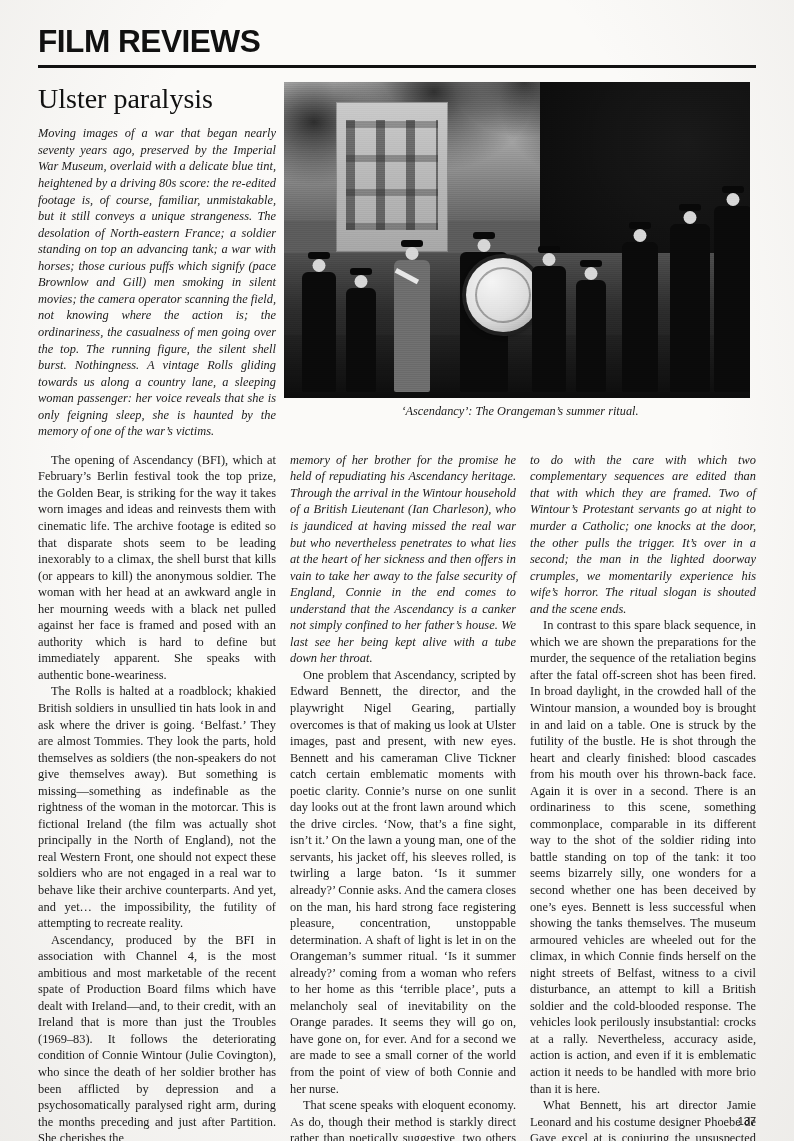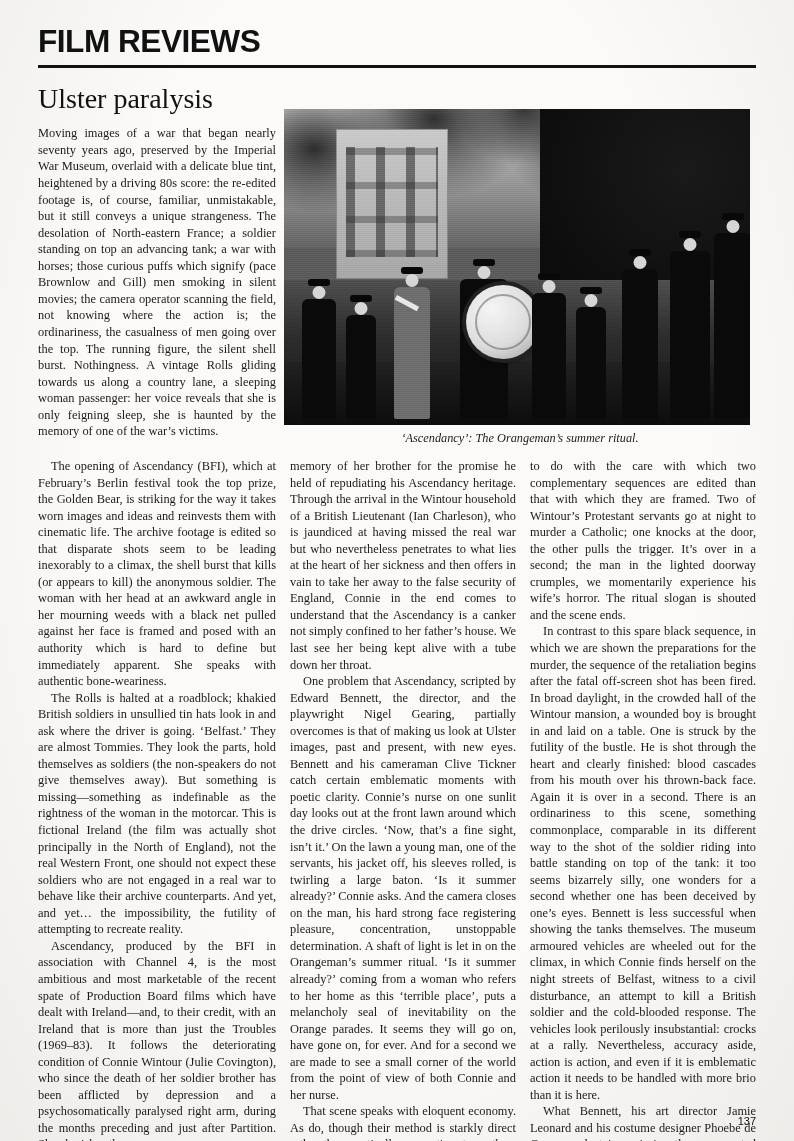--- a/index.html
+++ b/index.html
@@ -78,21 +78,20 @@
     font-size: 15.5px;
     margin-bottom: 11px;
     color: #111;
   }
   .byline .film {
     font-style: italic;
   }
 
   .photo-col {
     flex: 1 1 auto;
-    margin-top: 27px;
   }
   .photo {
     width: 466px;
     height: 316px;
     position: relative;
     overflow: hidden;
     background: #5d5f52;
     filter: grayscale(100%) contrast(104%);
   }
   .caption {
@@ -111,20 +110,21 @@
     text-justify: inter-word;
     hyphens: auto;
     -webkit-hyphens: auto;
   }
   .body-text p {
     margin: 0;
     text-indent: 13px;
   }
   .body-text p.first {
     text-indent: 0;
+    font-style: italic;
   }
 
   .col1 {
     width: 238px;
   }
   .lower {
     display: flex;
     gap: 14px;
     margin-top: 12px;
   }

